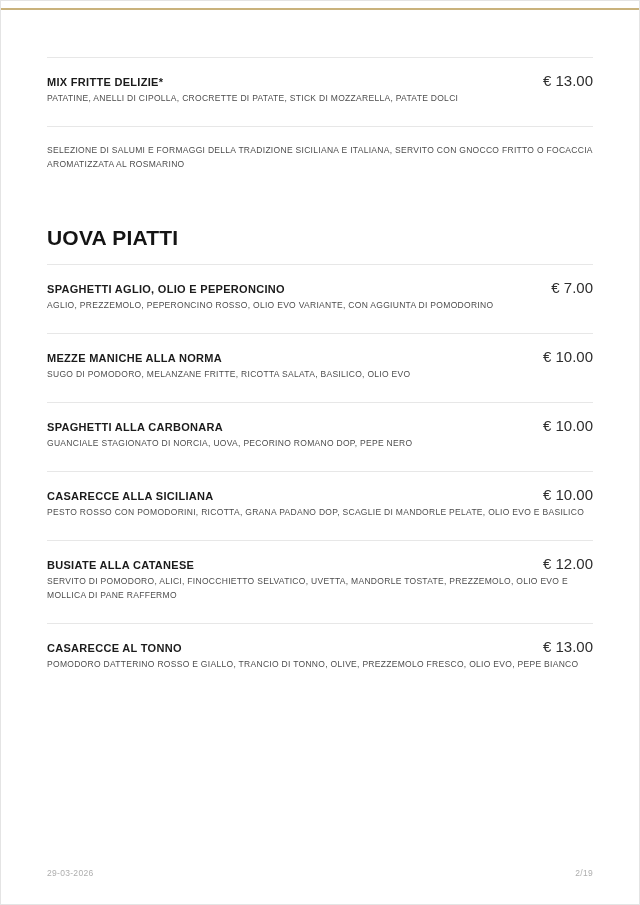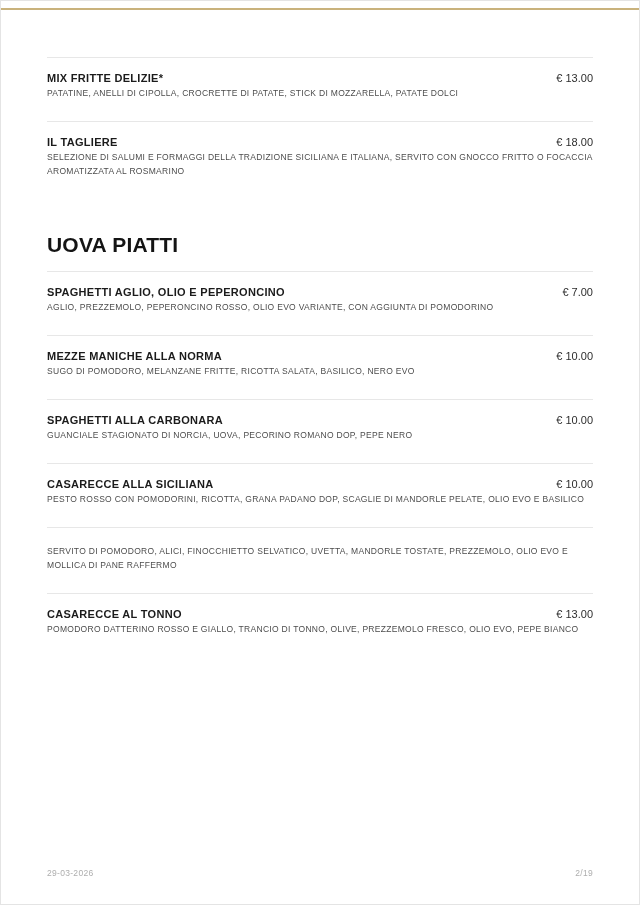--- a/index.html
+++ b/index.html
@@ -40,21 +40,21 @@
     gap: 20px;
   }
   .item-name {
     margin: 0;
     font-size: 11px;
     font-weight: bold;
     color: #1b1b1b;
     letter-spacing: 0.3px;
   }
   .item-price {
-    font-size: 11px;
+    font-size: 15px;
     color: #2d2d2d;
     white-space: nowrap;
     text-align: right;
   }
   .item-desc {
     margin: 2px 0 0 0;
     font-size: 8.5px;
     color: #4c4c4c;
     letter-spacing: 0.3px;
     line-height: 1.65;
@@ -92,24 +92,20 @@
 
       <article class="item">
         <div class="item-row">
           <h3 class="item-name">MIX FRITTE DELIZIE*</h3>
           <span class="item-price">€ 13.00</span>
         </div>
         <p class="item-desc">PATATINE, ANELLI DI CIPOLLA, CROCRETTE DI PATATE, STICK DI MOZZARELLA, PATATE DOLCI</p>
       </article>
 
       <article class="item">
-        <div class="item-row">
-          <h3 class="item-name">IL TAGLIERE</h3>
-          <span class="item-price">€ 18.00</span>
-        </div>
         <p class="item-desc">SELEZIONE DI SALUMI E FORMAGGI DELLA TRADIZIONE SICILIANA E ITALIANA, SERVITO CON GNOCCO FRITTO O FOCACCIA AROMATIZZATA AL ROSMARINO</p>
       </article>
 
     </section>
 
     <h2 class="section-title">UOVA PIATTI</h2>
 
     <section class="items">
 
       <article class="item">
@@ -118,40 +114,44 @@
           <span class="item-price">€ 7.00</span>
         </div>
         <p class="item-desc">AGLIO, PREZZEMOLO, PEPERONCINO ROSSO, OLIO EVO VARIANTE, CON AGGIUNTA DI POMODORINO</p>
       </article>
 
       <article class="item">
         <div class="item-row">
           <h3 class="item-name">MEZZE MANICHE ALLA NORMA</h3>
           <span class="item-price">€ 10.00</span>
         </div>
-        <p class="item-desc">SUGO DI POMODORO, MELANZANE FRITTE, RICOTTA SALATA, BASILICO, NERO EVO</p>
+        <p class="item-desc">SUGO DI POMODORO, MELANZANE FRITTE, RICOTTA SALATA, BASILICO, OLIO EVO</p>
       </article>
 
       <article class="item">
         <div class="item-row">
           <h3 class="item-name">SPAGHETTI ALLA CARBONARA</h3>
           <span class="item-price">€ 10.00</span>
         </div>
         <p class="item-desc">GUANCIALE STAGIONATO DI NORCIA, UOVA, PECORINO ROMANO DOP, PEPE NERO</p>
       </article>
 
       <article class="item">
         <div class="item-row">
           <h3 class="item-name">CASARECCE ALLA SICILIANA</h3>
           <span class="item-price">€ 10.00</span>
         </div>
         <p class="item-desc">PESTO ROSSO CON POMODORINI, RICOTTA, GRANA PADANO DOP, SCAGLIE DI MANDORLE PELATE, OLIO EVO E BASILICO</p>
       </article>
 
       <article class="item">
+        <div class="item-row">
+          <h3 class="item-name">BUSIATE ALLA CATANESE</h3>
+          <span class="item-price">€ 12.00</span>
+        </div>
         <p class="item-desc">SERVITO DI POMODORO, ALICI, FINOCCHIETTO SELVATICO, UVETTA, MANDORLE TOSTATE, PREZZEMOLO, OLIO EVO E MOLLICA DI PANE RAFFERMO</p>
       </article>
 
       <article class="item">
         <div class="item-row">
           <h3 class="item-name">CASARECCE AL TONNO</h3>
           <span class="item-price">€ 13.00</span>
         </div>
         <p class="item-desc">POMODORO DATTERINO ROSSO E GIALLO, TRANCIO DI TONNO, OLIVE, PREZZEMOLO FRESCO, OLIO EVO, PEPE BIANCO</p>
       </article>

